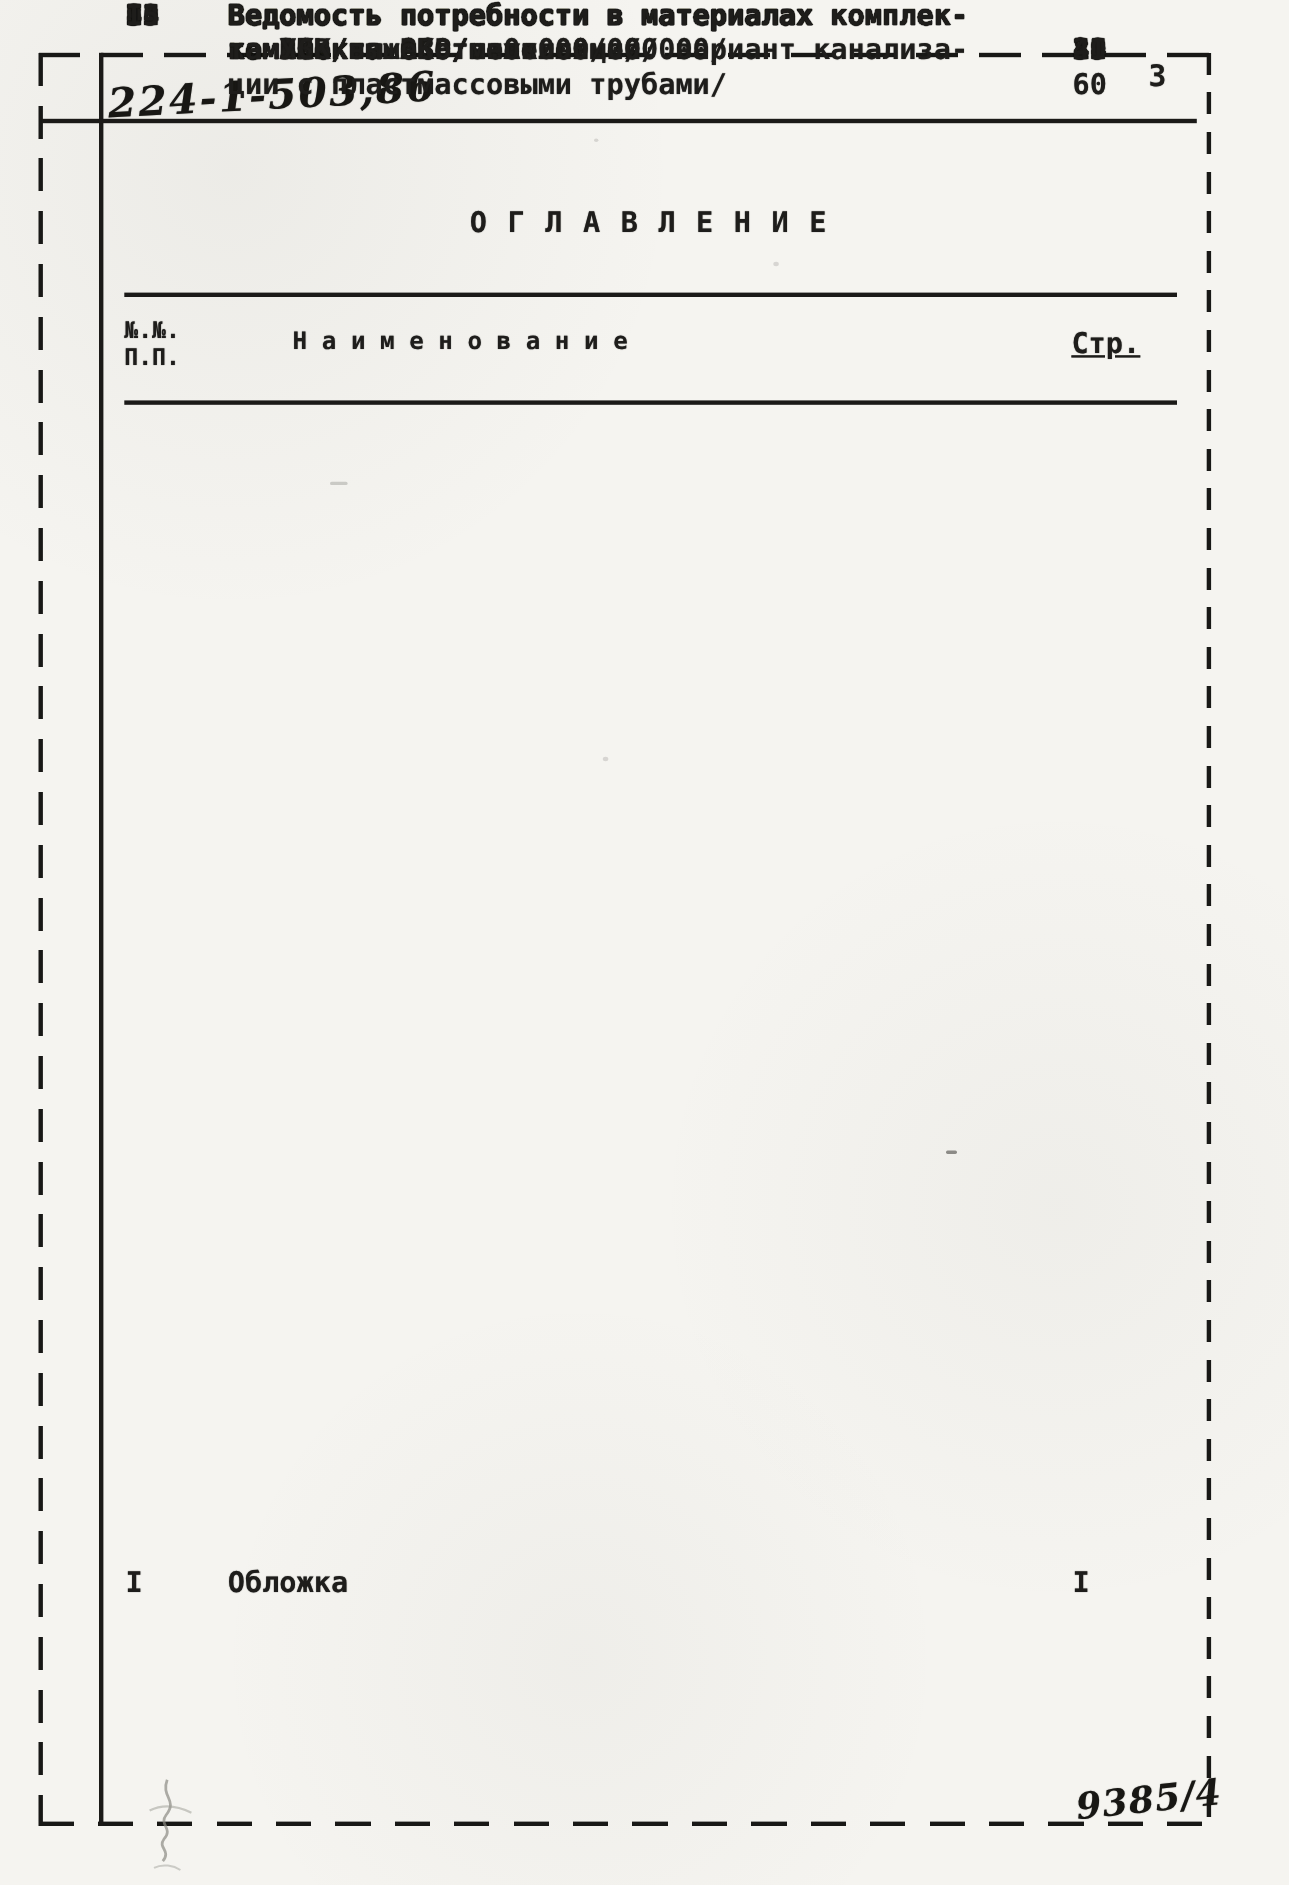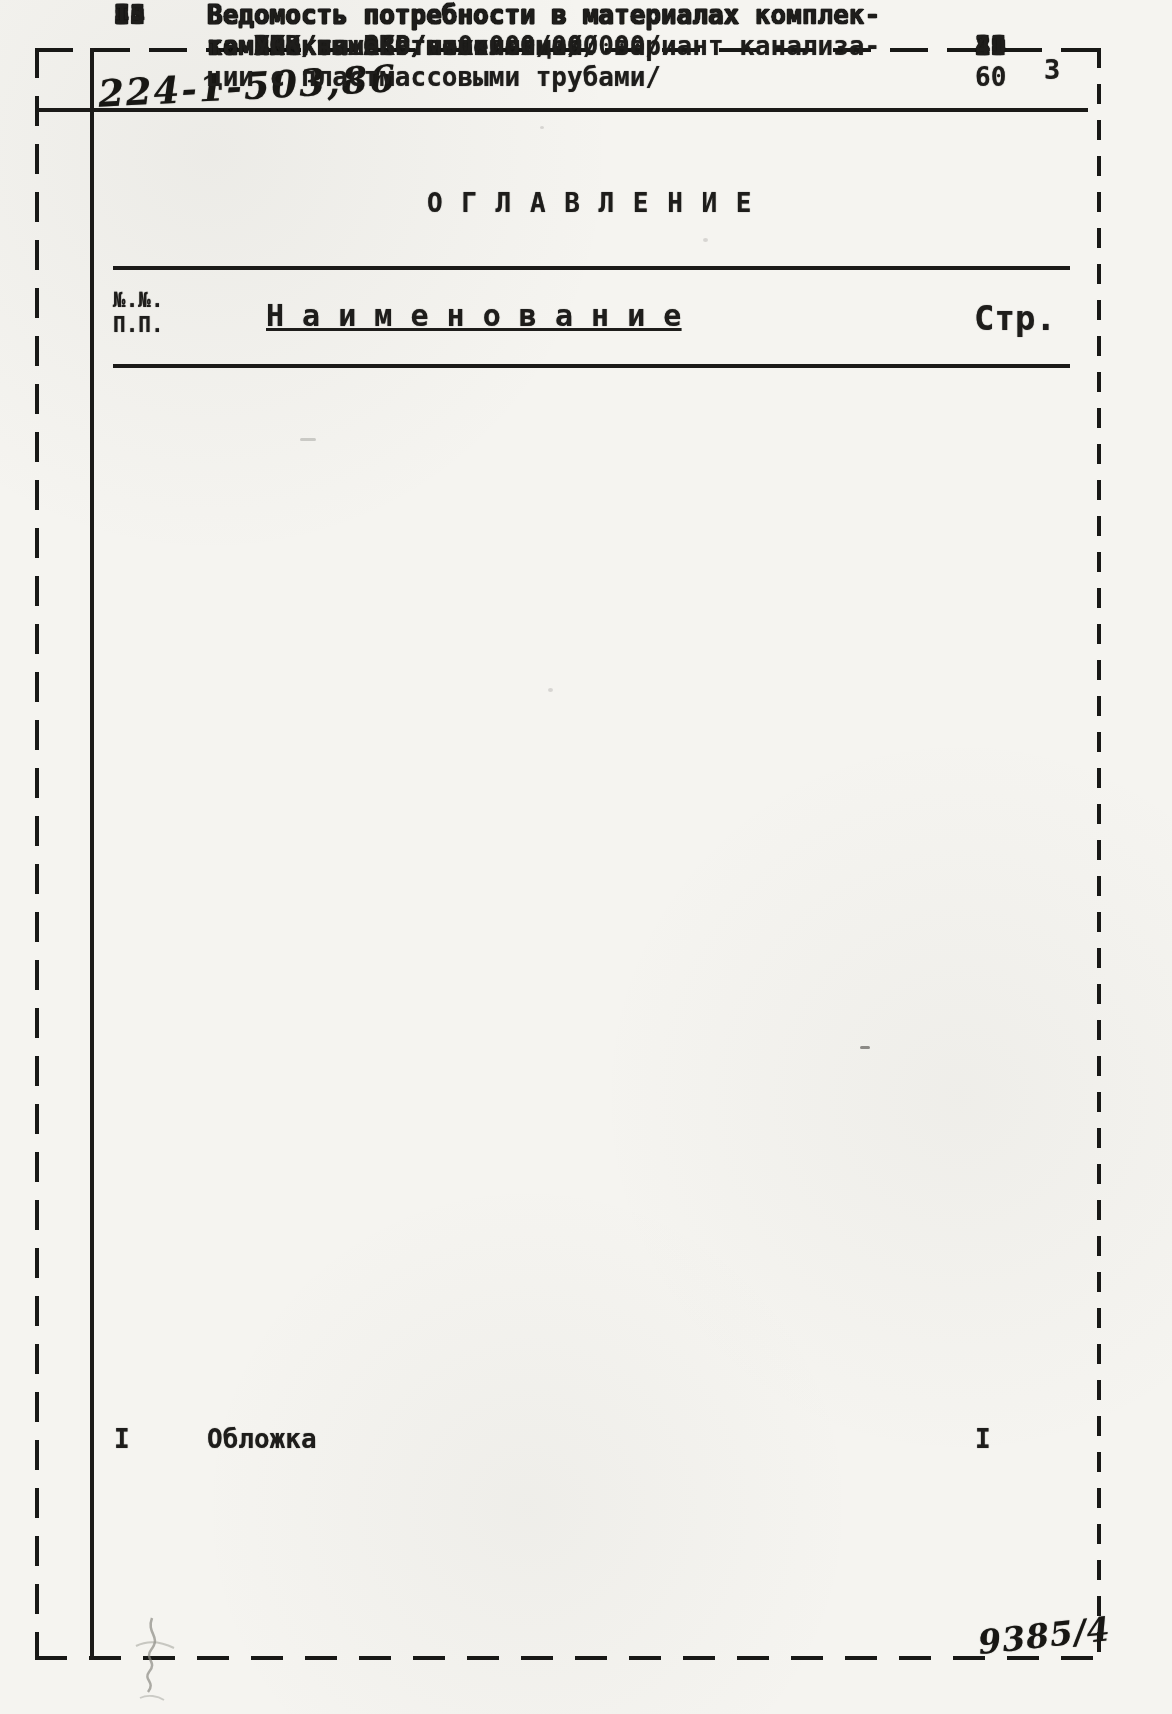--- a/index.html
+++ b/index.html
@@ -39,22 +39,22 @@
     font-family:"DejaVu Serif","Liberation Serif",serif;
     font-style:italic;font-weight:bold;color:#181714;
     text-shadow:0 0 1px rgba(24,23,20,0.5);
   }
   .doc-code{left:98px;top:64px;font-size:37px;letter-spacing:2px;transform:rotate(-3deg);}
   .stamp{left:978px;top:1616px;font-size:33px;letter-spacing:1px;transform:rotate(-6deg);}
   
   .page-num{position:absolute;left:1044px;top:54px;font-size:27px;}
   .doc-title{position:absolute;left:427px;top:188px;font-size:26px;letter-spacing:1.5px;white-space:nowrap;}
   .h-num{position:absolute;left:113px;top:288px;font-size:21px;line-height:25px;white-space:pre-line;}
-  .h-name{position:absolute;left:266px;top:298px;font-size:30px;white-space:nowrap;text-decoration:underline;}
-  .h-page{position:absolute;left:974px;top:298px;font-size:34px;}
+  .h-name{position:absolute;left:266px;top:298px;font-size:22px;white-space:nowrap;}
+  .h-page{position:absolute;left:974px;top:298px;font-size:26px;text-decoration:underline;}
   
   .row{position:absolute;left:100px;width:975px;font-size:26px;line-height:31px;}
   .row .cnum{position:absolute;left:14px;top:0;}
   .row .cname{margin-left:107px;width:770px;white-space:pre-line;}
   .row .cpage{position:absolute;left:875px;bottom:0;}
   .row:nth-of-type(1){top:404px;}
   .row:nth-of-type(2){top:455px;}
   .row:nth-of-type(3){top:506px;}
   .row:nth-of-type(4){top:557px;}
   .row:nth-of-type(5){top:630px;}

